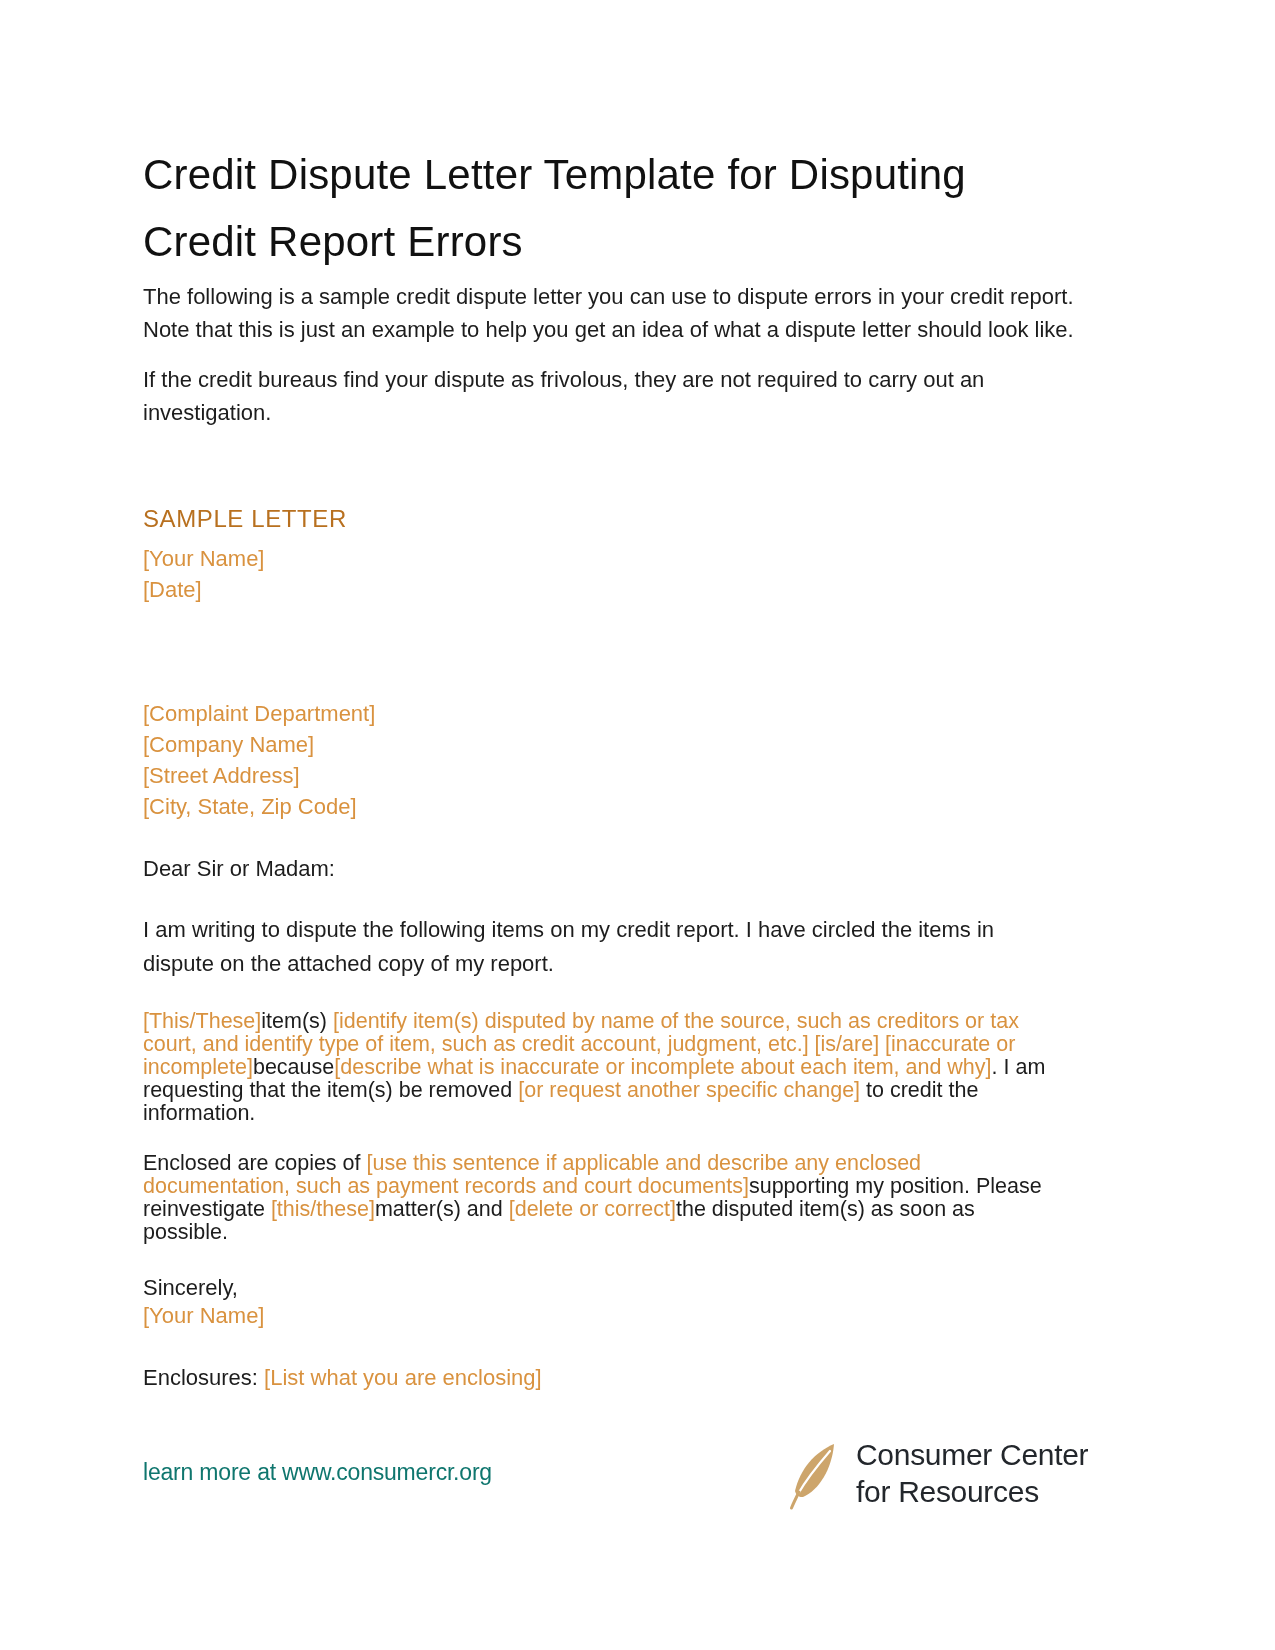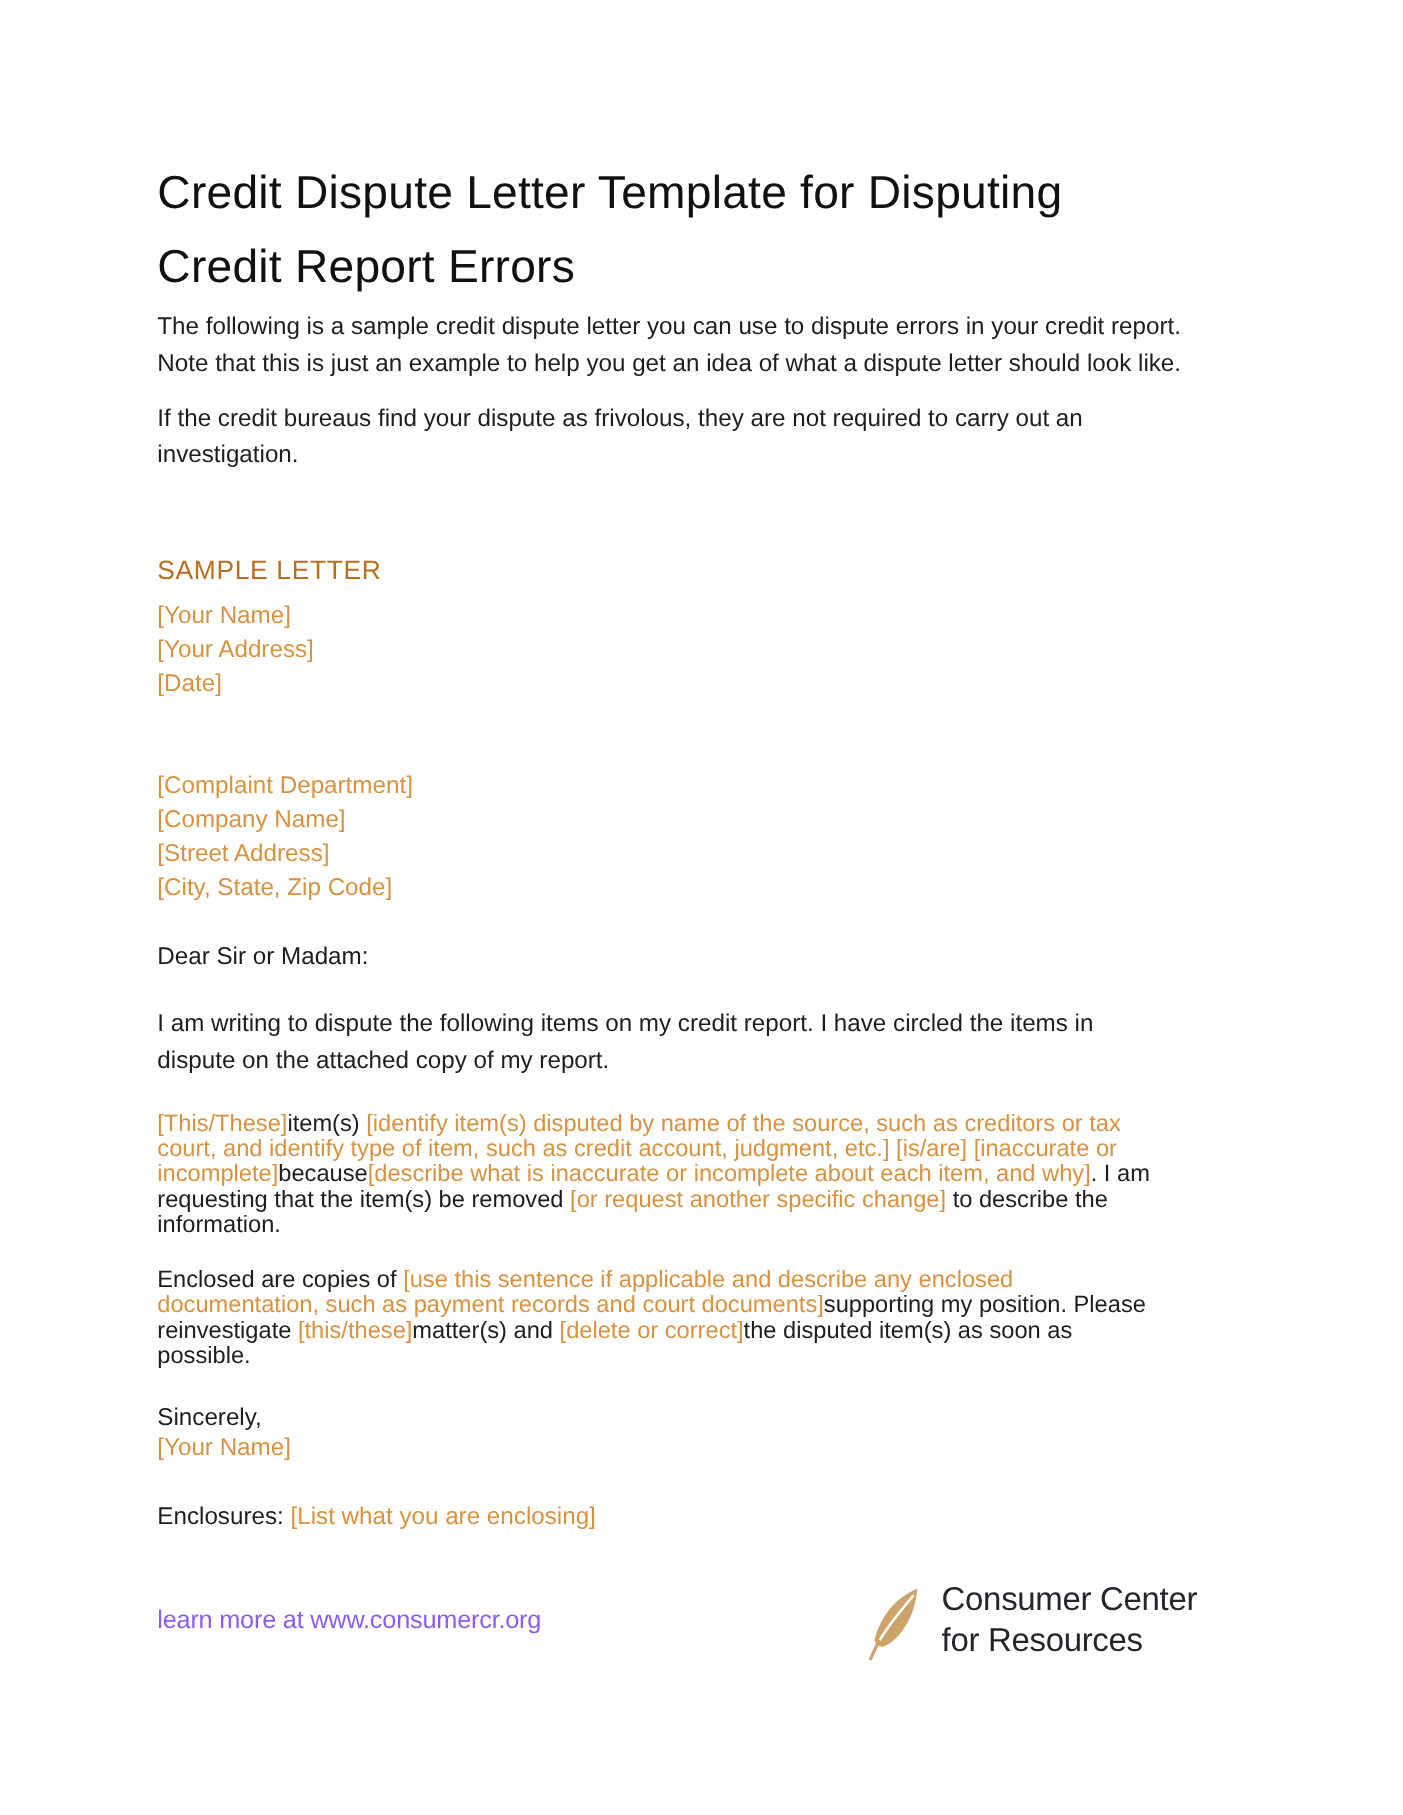--- a/index.html
+++ b/index.html
@@ -61,21 +61,21 @@
   .run-k { color:var(--text-black); }
 
   .closing-sincerely { top:1274px; font-size:22px; line-height:28px; }
   .closing-signature { top:1302px; font-size:22px; line-height:28px; color:var(--placeholder-orange); }
   .enclosures-line { top:1364px; font-size:22px; line-height:28px; }
 
   .footer-learn-more {
     top:1459px;
     font-size:23px;
     line-height:27px;
-    color:#8b5cf6;
+    color:#0f766e;
     letter-spacing:-0.2px;
   }
 
   .logo {
     position:absolute;
     left:789px; top:1436px;
     display:flex;
     align-items:flex-end;
   }
   .logo-icon { width:50px; height:68px; margin-top:6px; }
@@ -104,21 +104,20 @@
 
   <div class="abs para para-p2">
       <div>If the credit bureaus find your dispute as frivolous, they are not required to carry out an</div>
       <div>investigation.</div>
     </div>
 
   <div class="abs sample-heading">SAMPLE LETTER</div>
 
   <div class="abs addr addr-sender">
       <div>[Your Name]</div>
-      <div>[Your Address]</div>
       <div>[Date]</div>
     </div>
 
   <div class="abs addr addr-recipient">
       <div>[Complaint Department]</div>
       <div>[Company Name]</div>
       <div>[Street Address]</div>
       <div>[City, State, Zip Code]</div>
     </div>
 
@@ -126,21 +125,21 @@
 
   <div class="abs opening">
       <div>I am writing to dispute the following items on my credit report. I have circled the items in</div>
       <div>dispute on the attached copy of my report.</div>
     </div>
 
   <div class="abs dense dense-dispute">
       <div><span class="run-o">[This/These]</span><span class="run-k">item(s) </span><span class="run-o">[identify item(s) disputed by name of the source, such as creditors or tax</span></div>
       <div><span class="run-o">court, and identify type of item, such as credit account, judgment, etc.] [is/are] [inaccurate or</span></div>
       <div><span class="run-o">incomplete]</span><span class="run-k">because</span><span class="run-o">[describe what is inaccurate or incomplete about each item, and why]</span><span class="run-k">. I am</span></div>
-      <div><span class="run-k">requesting that the item(s) be removed </span><span class="run-o">[or request another specific change]</span><span class="run-k"> to describe the</span></div>
+      <div><span class="run-k">requesting that the item(s) be removed </span><span class="run-o">[or request another specific change]</span><span class="run-k"> to credit the</span></div>
       <div><span class="run-k">information.</span></div>
     </div>
 
   <div class="abs dense dense-enclosed">
       <div><span class="run-k">Enclosed are copies of </span><span class="run-o">[use this sentence if applicable and describe any enclosed</span></div>
       <div><span class="run-o">documentation, such as payment records and court documents]</span><span class="run-k">supporting my position. Please</span></div>
       <div><span class="run-k">reinvestigate </span><span class="run-o">[this/these]</span><span class="run-k">matter(s) and </span><span class="run-o">[delete or correct]</span><span class="run-k">the disputed item(s) as soon as</span></div>
       <div><span class="run-k">possible.</span></div>
     </div>
 

